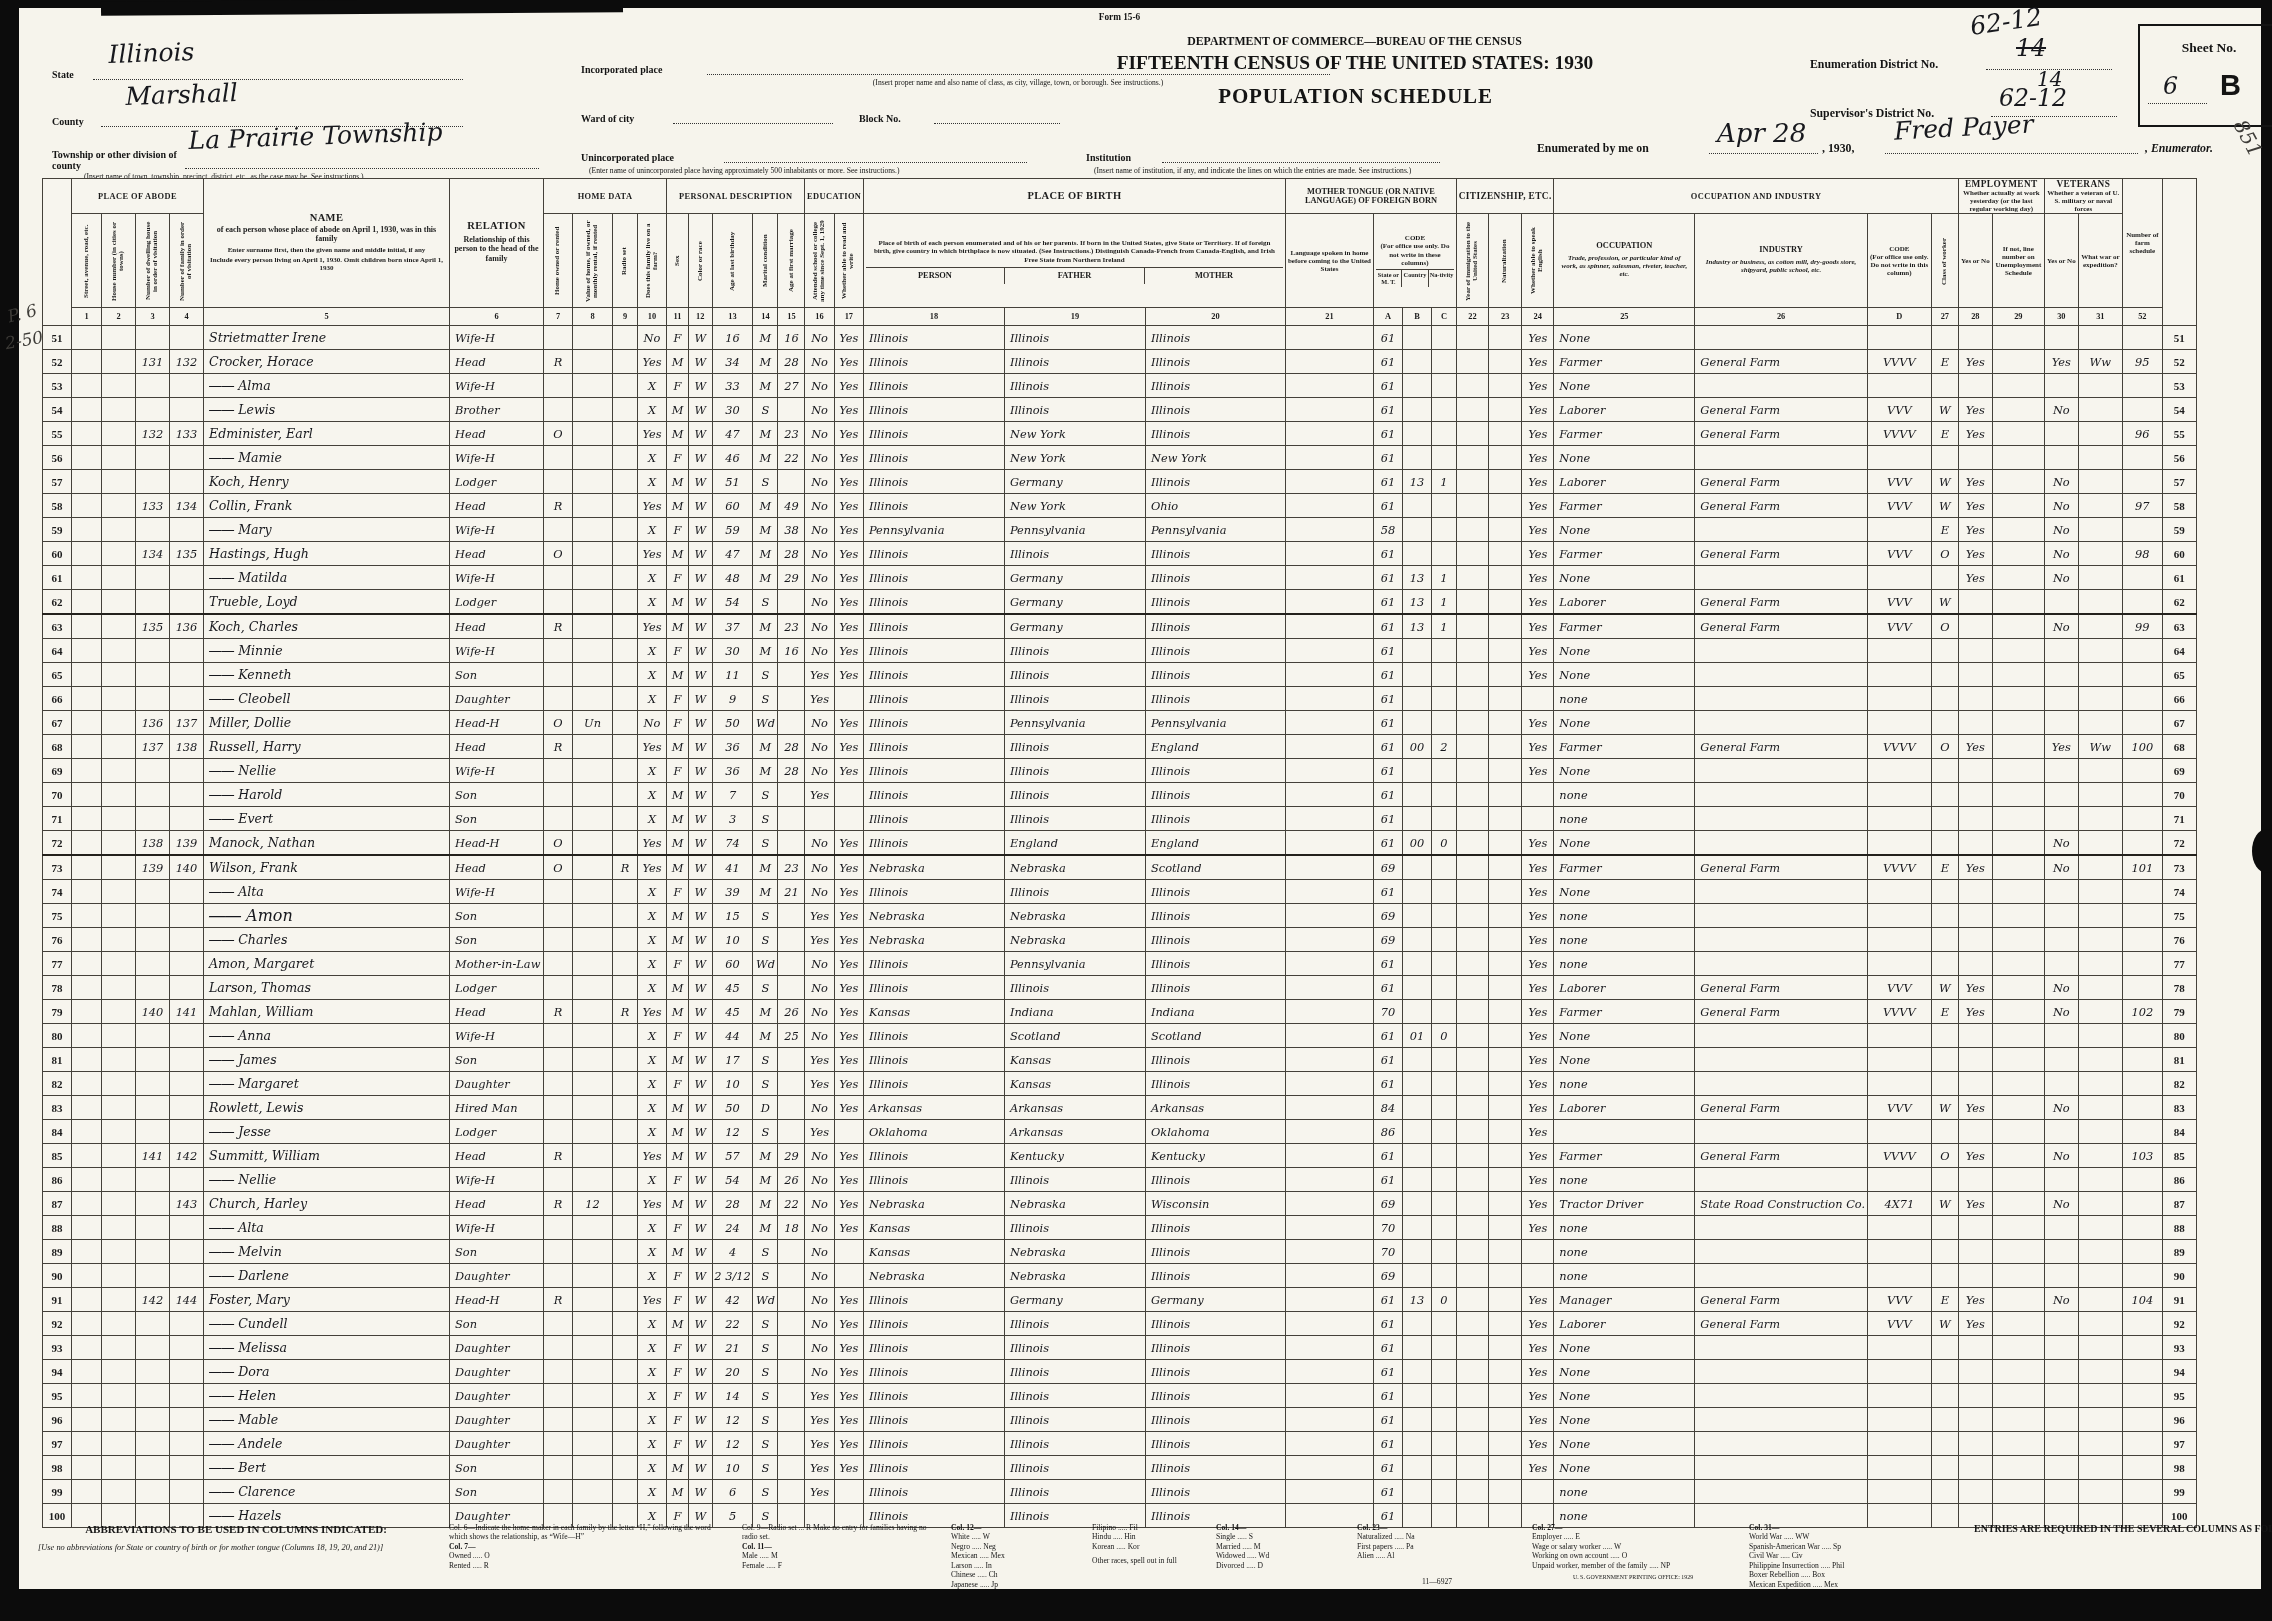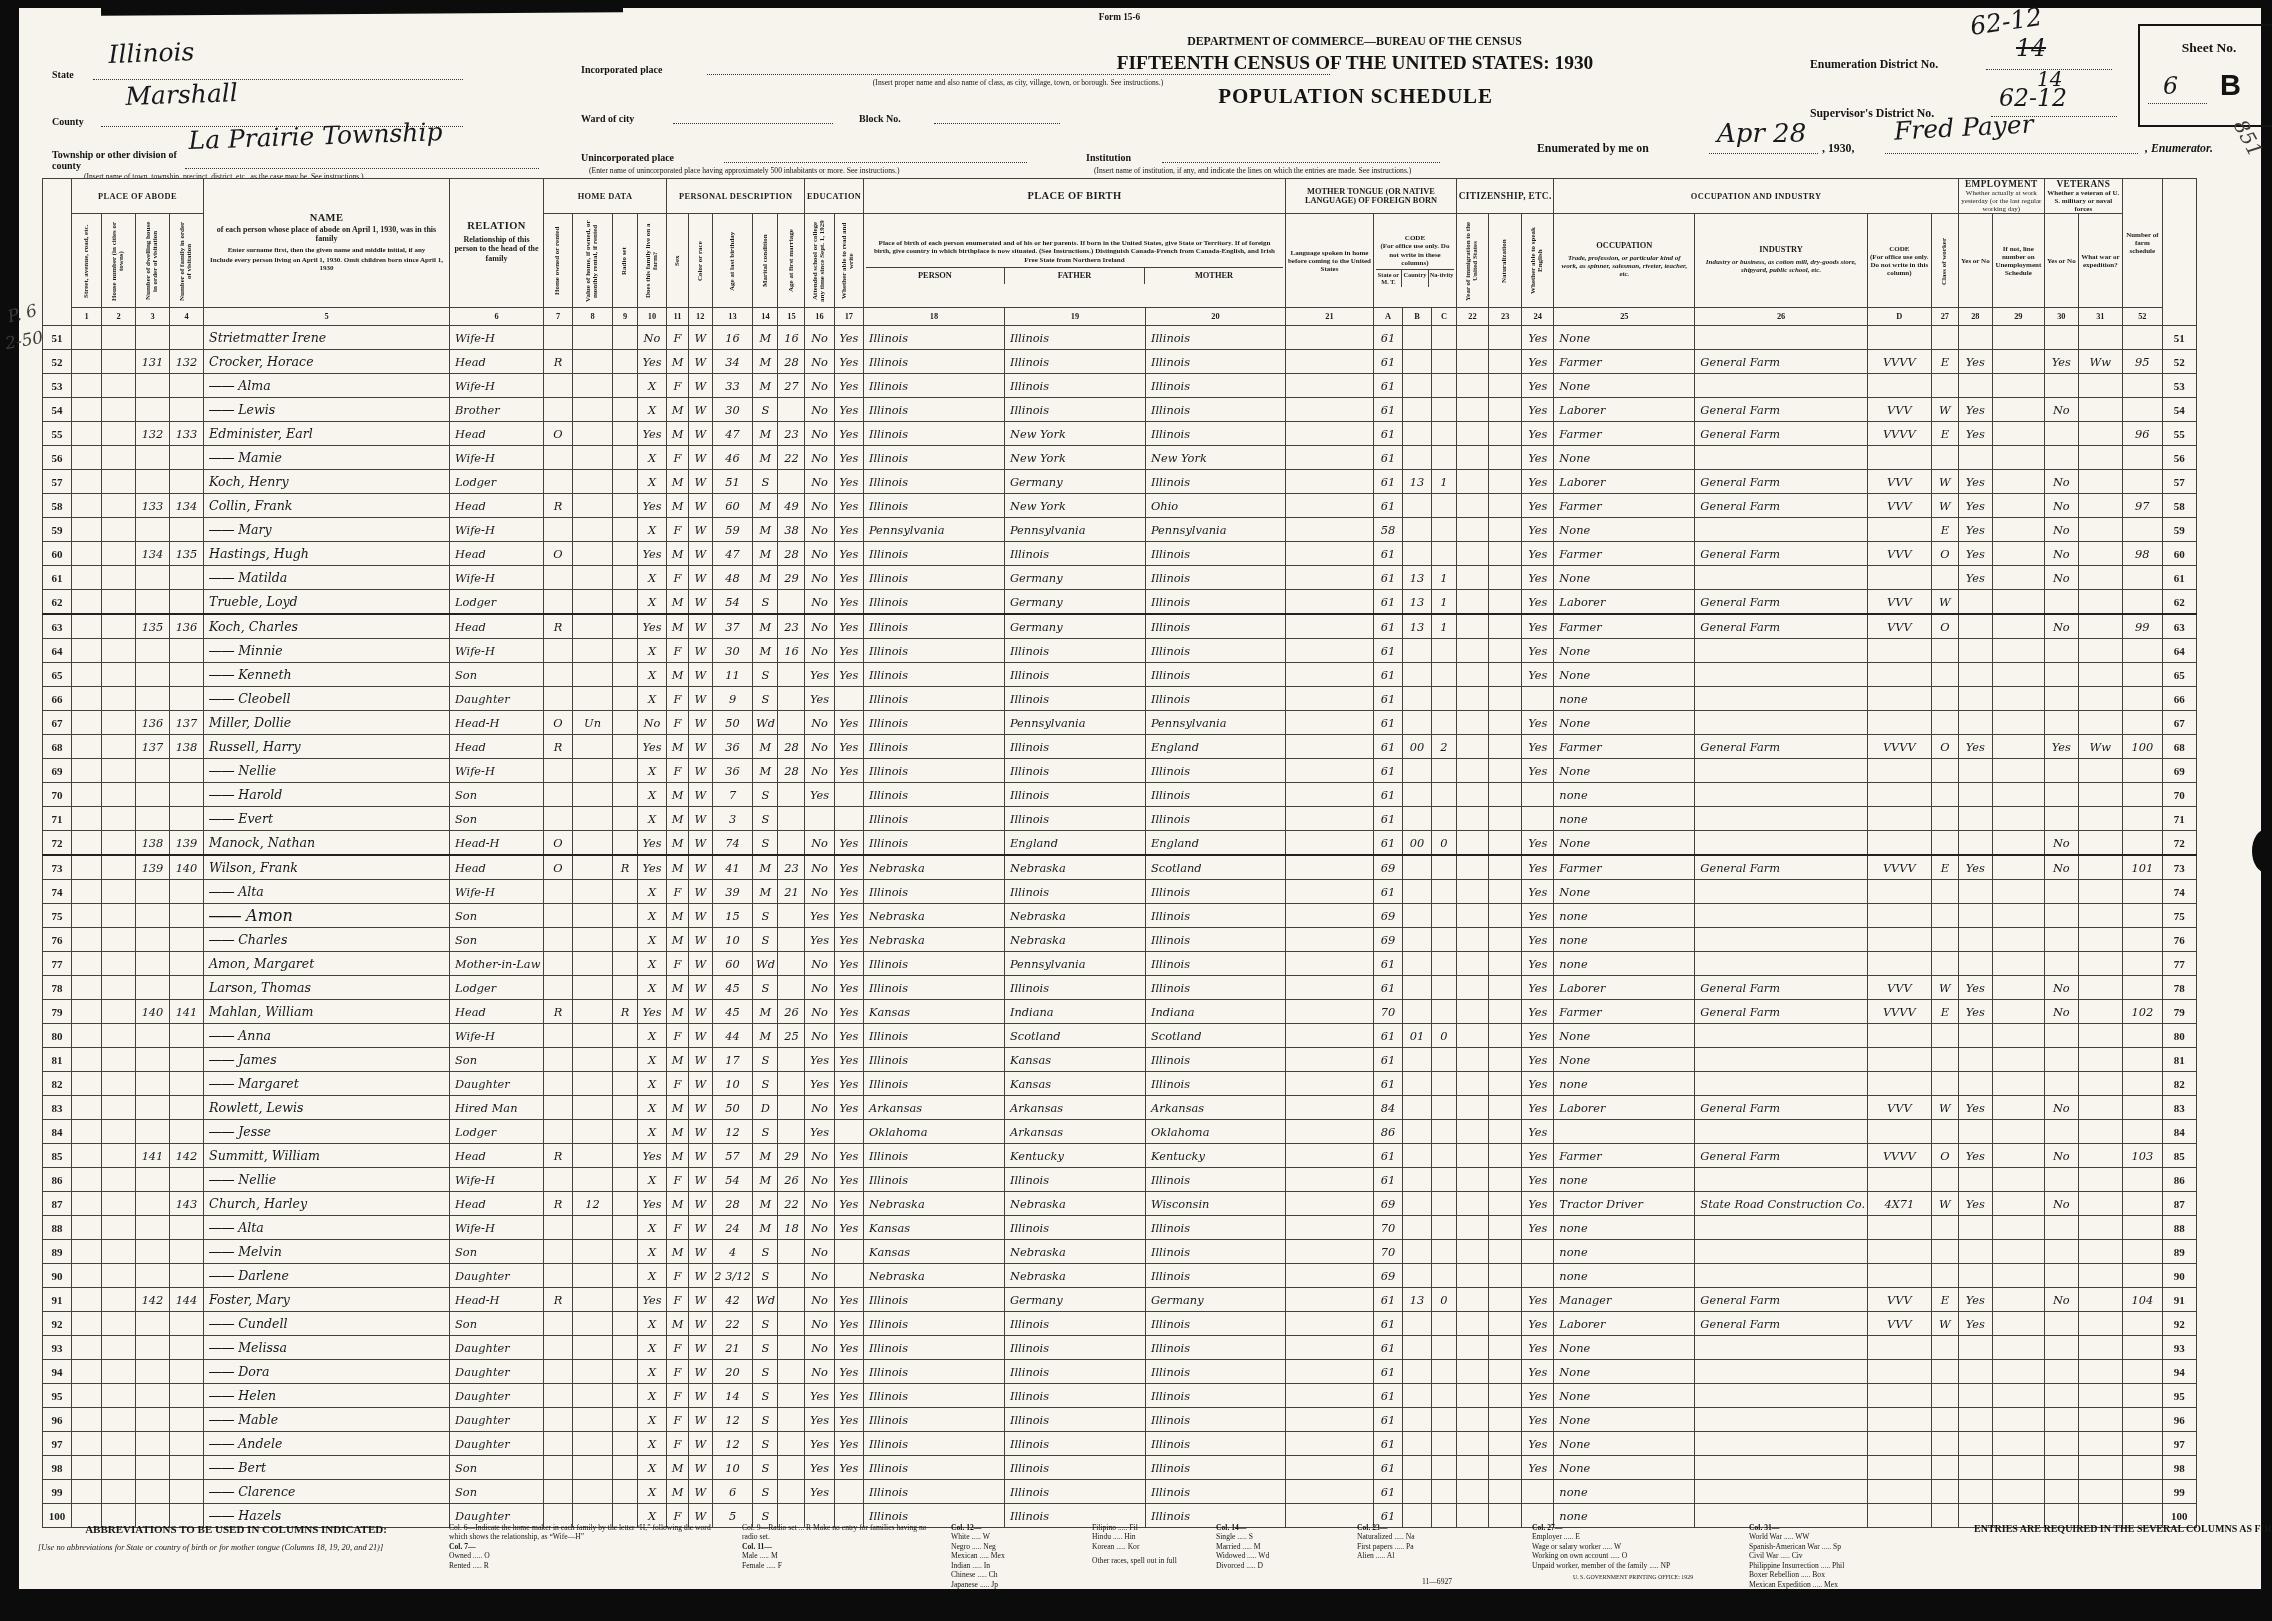--- a/index.html
+++ b/index.html
@@ -174,21 +174,21 @@
     <th class="grp gb" colspan="5">PERSONAL DESCRIPTION</th>
     <th class="grp gb" colspan="2">EDUCATION</th>
     <th class="gb" colspan="3" rowspan="1"><span class="grp">PLACE OF BIRTH</span></th>
     <th class="gb" colspan="4">
             <div class="note" style="font-weight:bold;font-size:8.4px;">MOTHER TONGUE (OR NATIVE LANGUAGE) OF FOREIGN BORN</div>
           </th>
     <th class="grp gb" colspan="3" style="font-size:9.3px;">CITIZENSHIP, ETC.</th>
     <th class="grp gb" colspan="4">OCCUPATION AND INDUSTRY</th>
     <th class="gb" colspan="2">
       <div class="grp" style="font-size:9.3px;">EMPLOYMENT</div>
-      <div class="note" style="font-weight:normal;">Whether actually at work yesterday (or the last regular working day)</div>
+      <div class="note" style="font-weight:bold;">Whether actually at work yesterday (or the last regular working day)</div>
     </th>
     <th class="gb" colspan="2">
       <div class="grp" style="font-size:9.3px;">VETERANS</div>
       <div class="note" style="font-weight:bold;">Whether a veteran of U. S. military or naval forces</div>
     </th>
     <th class="gb" rowspan="2">
             <div class="note" style="font-weight:bold;">Number of farm schedule</div>
           </th>
     <th class="ln gb" rowspan="3"></th>
   </tr>
@@ -2348,21 +2348,21 @@
     <span class="b">Col. 7—</span>
     <span><span class="pair">Owned ..... O</span><span class="pair">Rented ..... R</span></span>
   </div>
   <div class="blk" style="width:194px;">
     <div>Col. 9—Radio set ... R  Make no entry for families having no radio set.</div>
     <span class="b">Col. 11—</span>
     <span><span class="pair">Male ..... M</span><span class="pair">Female ..... F</span></span>
   </div>
   <div class="blk" style="width:126px;">
     <span class="b">Col. 12—</span>
-    <span><span class="pair">White ..... W</span><span class="pair">Negro ..... Neg</span><span class="pair">Mexican ..... Mex</span><span class="pair">Indian ..... In</span><span class="pair">Chinese ..... Ch</span><span class="pair">Japanese ..... Jp</span></span>
+    <span><span class="pair">White ..... W</span><span class="pair">Negro ..... Neg</span><span class="pair">Mexican ..... Mex</span><span class="pair">Larson ..... In</span><span class="pair">Chinese ..... Ch</span><span class="pair">Japanese ..... Jp</span></span>
   </div>
   <div class="blk" style="width:109px;">
     <span><span class="pair">Filipino ..... Fil</span><span class="pair">Hindu ..... Hin</span><span class="pair">Korean ..... Kor</span></span>
     <div style="margin-top:5px;">Other races, spell out in full</div>
   </div>
   <div class="blk" style="width:126px;">
     <span class="b">Col. 14—</span>
     <span><span class="pair">Single ..... S</span><span class="pair">Married ..... M</span><span class="pair">Widowed ..... Wd</span><span class="pair">Divorced ..... D</span></span>
   </div>
   <div class="blk" style="width:160px;">

